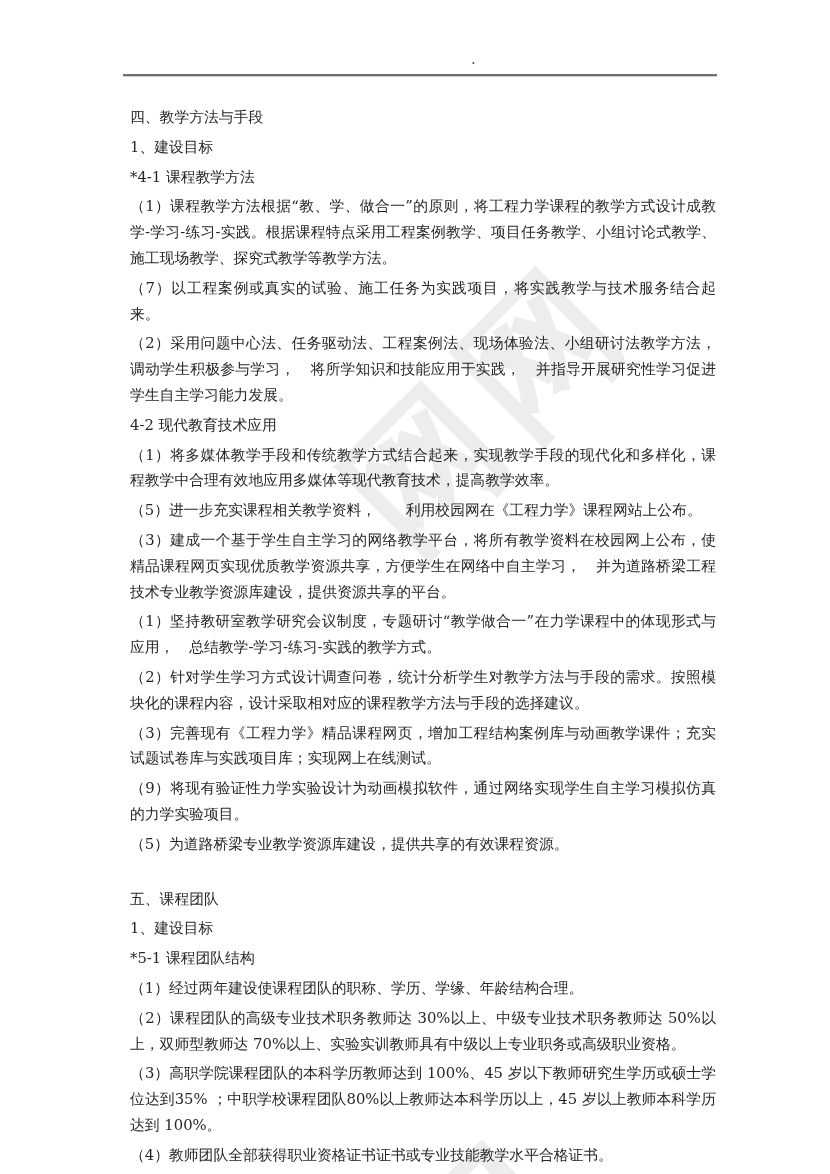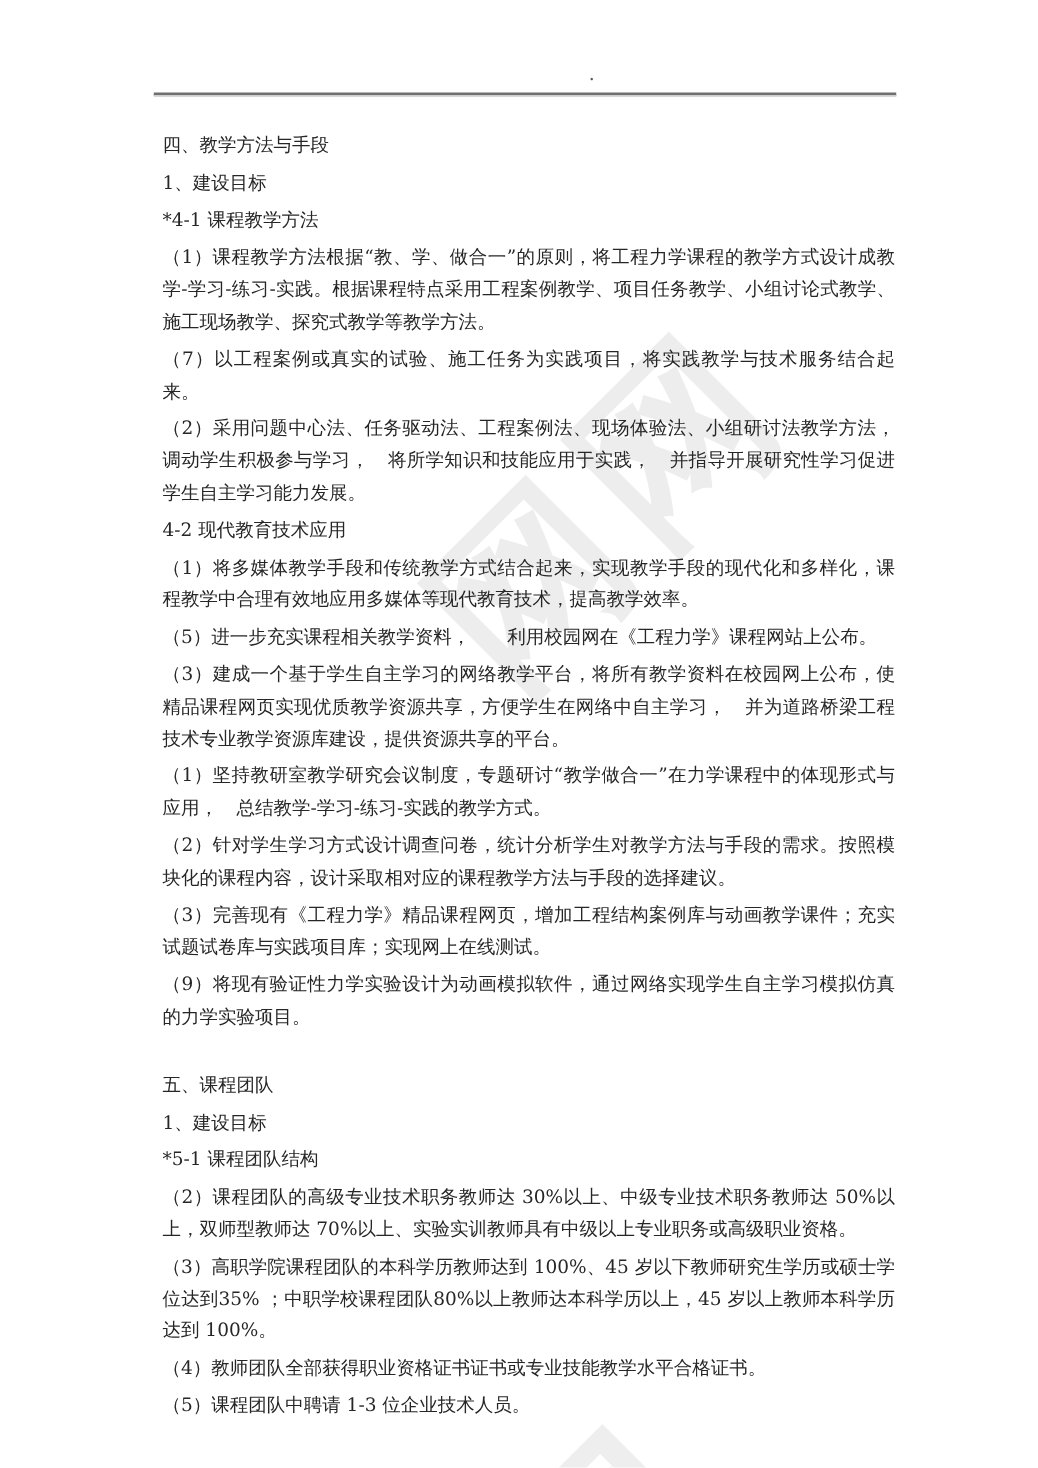--- a/index.html
+++ b/index.html
@@ -110,23 +110,25 @@
       <p class="p">（7）以工程案例或真实的试验、施工任务为实践项目，将实践教学与技术服务结合起来。</p>
       <p class="p">（2）采用问题中心法、任务驱动法、工程案例法、现场体验法、小组研讨法教学方法，调动学生积极参与学习，　将所学知识和技能应用于实践，　并指导开展研究性学习促进学生自主学习能力发展。</p>
       <p class="h2">4-2 现代教育技术应用</p>
       <p class="p">（1）将多媒体教学手段和传统教学方式结合起来，实现教学手段的现代化和多样化，课程教学中合理有效地应用多媒体等现代教育技术，提高教学效率。</p>
       <p class="p">（5）进一步充实课程相关教学资料，　　利用校园网在《工程力学》课程网站上公布。</p>
       <p class="p">（3）建成一个基于学生自主学习的网络教学平台，将所有教学资料在校园网上公布，使精品课程网页实现优质教学资源共享，方便学生在网络中自主学习，　并为道路桥梁工程技术专业教学资源库建设，提供资源共享的平台。</p>
       <p class="p">（1）坚持教研室教学研究会议制度，专题研讨“教学做合一”在力学课程中的体现形式与应用，　总结教学-学习-练习-实践的教学方式。</p>
       <p class="p">（2）针对学生学习方式设计调查问卷，统计分析学生对教学方法与手段的需求。按照模块化的课程内容，设计采取相对应的课程教学方法与手段的选择建议。</p>
       <p class="p">（3）完善现有《工程力学》精品课程网页，增加工程结构案例库与动画教学课件；充实试题试卷库与实践项目库；实现网上在线测试。</p>
       <p class="p">（9）将现有验证性力学实验设计为动画模拟软件，通过网络实现学生自主学习模拟仿真的力学实验项目。</p>
+      <p class="p">（5）为道路桥梁专业教学资源库建设，提供共享的有效课程资源。</p>
       <p class="gap"></p>
       <p class="h1">五、课程团队</p>
       <p class="h2">1、建设目标</p>
       <p class="h2">*5-1 课程团队结构</p>
+      <p class="p">（1）经过两年建设使课程团队的职称、学历、学缘、年龄结构合理。</p>
       <p class="p">（2）课程团队的高级专业技术职务教师达 30%以上、中级专业技术职务教师达 50%以上，双师型教师达 70%以上、实验实训教师具有中级以上专业职务或高级职业资格。</p>
       <p class="p">（3）高职学院课程团队的本科学历教师达到 100%、45 岁以下教师研究生学历或硕士学位达到35% ；中职学校课程团队80%以上教师达本科学历以上，45 岁以上教师本科学历达到 100%。</p>
       <p class="p">（4）教师团队全部获得职业资格证书证书或专业技能教学水平合格证书。</p>
       <p class="p">（5）课程团队中聘请 1-3 位企业技术人员。</p>
     </div>
 
 </div>
 
 </body></html>

